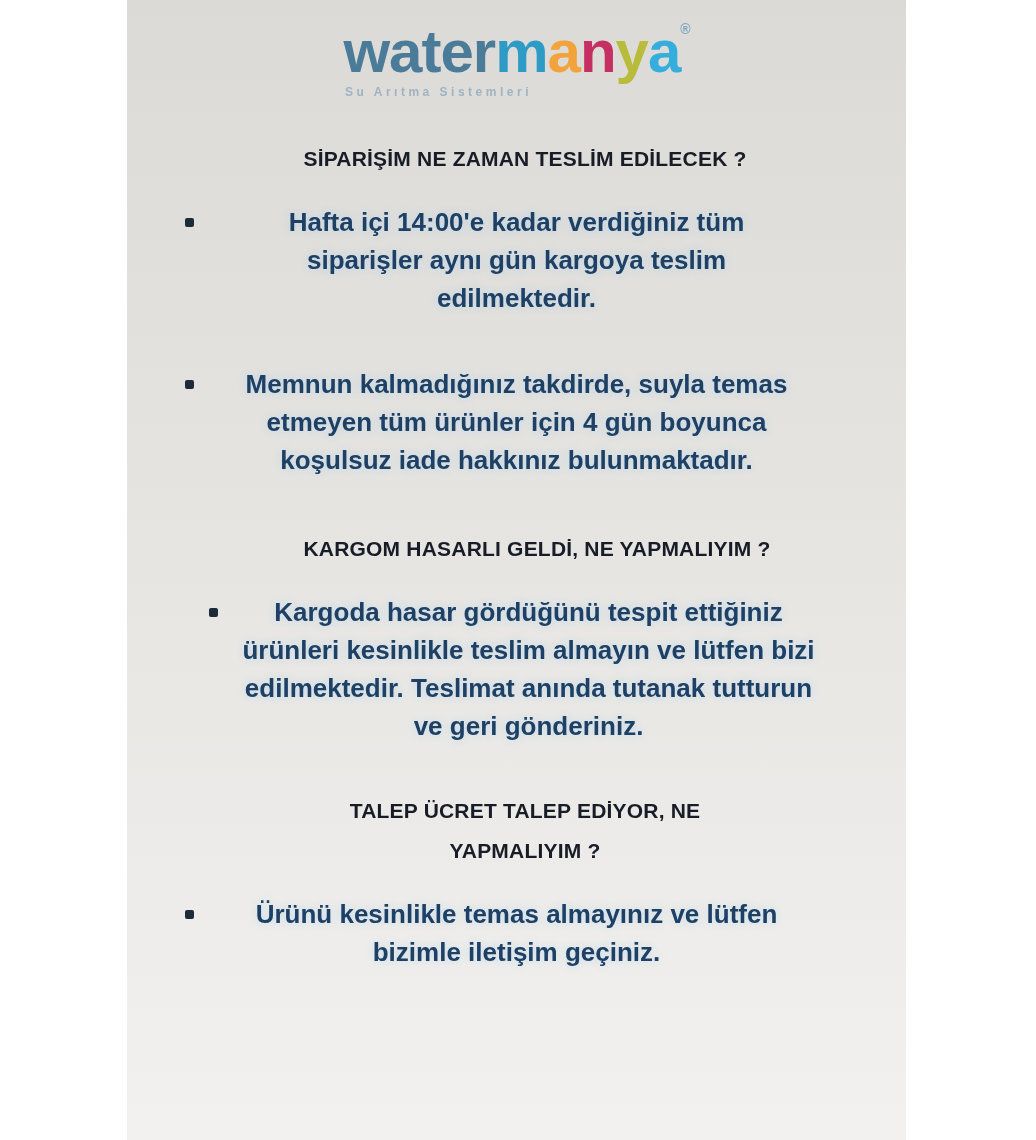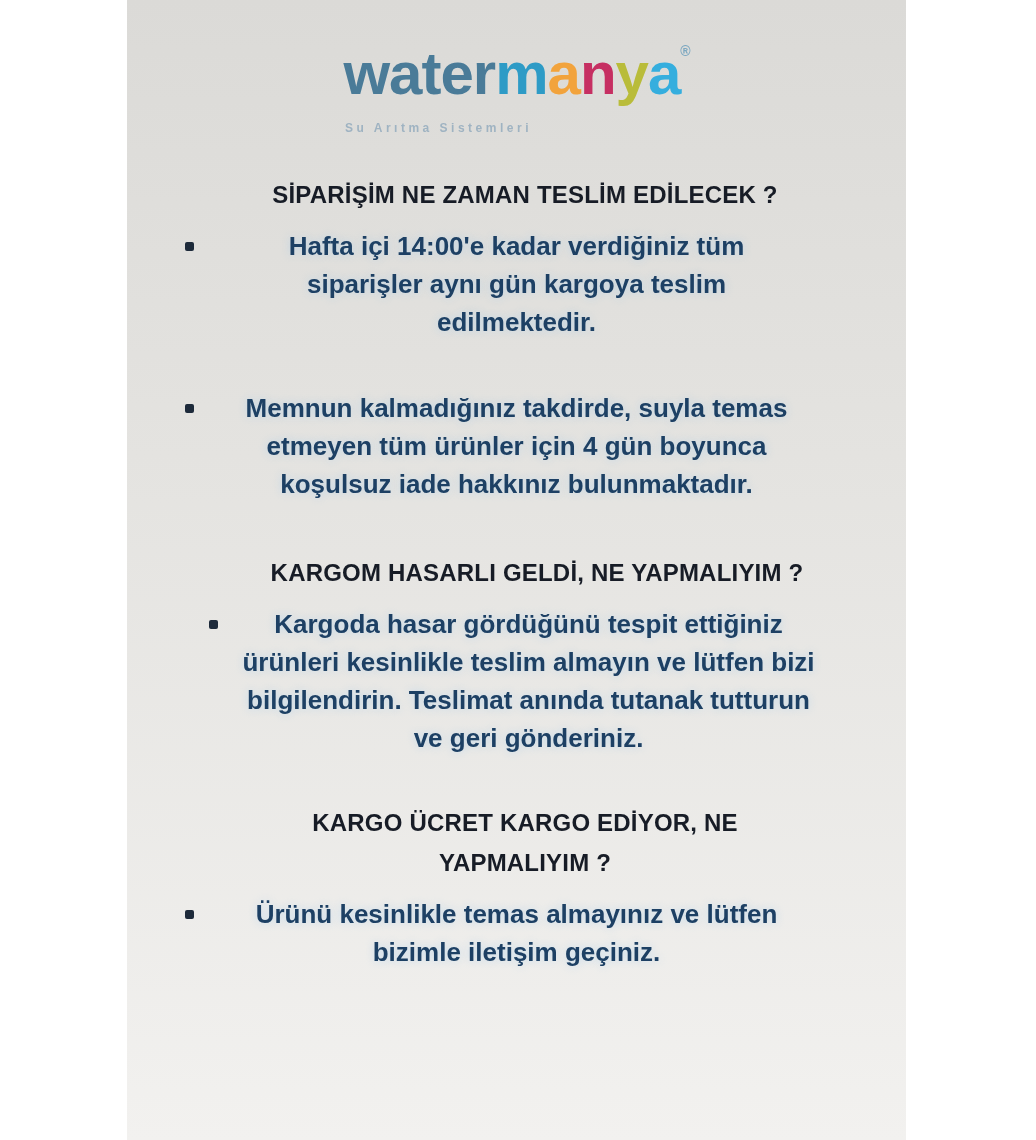--- a/index.html
+++ b/index.html
@@ -11,59 +11,59 @@
     position: relative;
   }
   .document {
     position: absolute;
     left: 127px; top: 0;
     width: 779px; height: 1140px;
     background: linear-gradient(180deg, #dbdad7 0%, #e4e3e0 40%, #f2f1ef 100%);
     box-sizing: border-box;
   }
   
-  .logo-block { text-align: center; padding-top: 44px; }
+  .logo-block { text-align: center; padding-top: 22px; }
   .logo-line {
     font-size: 60px; font-weight: bold; line-height: 1;
     letter-spacing: -1px;
     display: inline-block;
   }
   .logo-water { color: #4a7b98; }
   .logo-manya span { display: inline; }
   .logo-reg {
     font-size: 14px; vertical-align: 38px; color: #7ba7c0; font-weight: bold;
   }
   .logo-tagline {
     font-size: 12px; letter-spacing: 3.5px;
     color: #9fb3c2; font-weight: bold;
-    margin-top: 17px;
+    margin-top: 3px;
     transform: translateX(-78px);
   }
   
   .page-title {
     margin-top: 22px;
     text-align: center;
     font-size: 44px; font-weight: bold;
     letter-spacing: 1px;
     color: #e03c3c;
     text-shadow: 0 0 10px rgba(255, 130, 130, 0.35);
   }
   
   .faq-q {
     text-align: center;
-    font-size: 24px; font-weight: bold;
+    font-size: 21px; font-weight: bold;
     line-height: 40px;
     letter-spacing: 0.2px;
     color: #171c26;
     white-space: pre-line;
     margin-left: 17px;
   }
   .faq-a {
     position: relative;
-    margin-top: 12px;
+    margin-top: 24px;
     padding: 0 36px;
   }
   .faq-a .bullet {
     position: absolute;
     left: 58px; top: 15px;
     width: 9px; height: 9px;
     background: #1d2a3a;
     border-radius: 2px;
   }
   .faq-a .answer-text {
@@ -110,27 +110,27 @@
 koşulsuz iade hakkınız bulunmaktadır.</div>
     </div>
   </div>
 
   <div class="faq-section sec-3">
     <div class="faq-q">KARGOM HASARLI GELDİ, NE YAPMALIYIM ?</div>
     <div class="faq-a">
       <span class="bullet"></span>
       <div class="answer-text">Kargoda hasar gördüğünü tespit ettiğiniz
 ürünleri kesinlikle teslim almayın ve lütfen bizi
-bilgilendirin. Teslimat anında tutanak tutturun
+edilmektedir. Teslimat anında tutanak tutturun
 ve geri gönderiniz.</div>
     </div>
   </div>
 
   <div class="faq-section sec-4">
-    <div class="faq-q">KARGO ÜCRET KARGO EDİYOR, NE
+    <div class="faq-q">TALEP ÜCRET TALEP EDİYOR, NE
 YAPMALIYIM ?</div>
     <div class="faq-a">
       <span class="bullet"></span>
       <div class="answer-text">Ürünü kesinlikle temas almayınız ve lütfen
 bizimle iletişim geçiniz.</div>
     </div>
   </div>
 
 </div>
 

